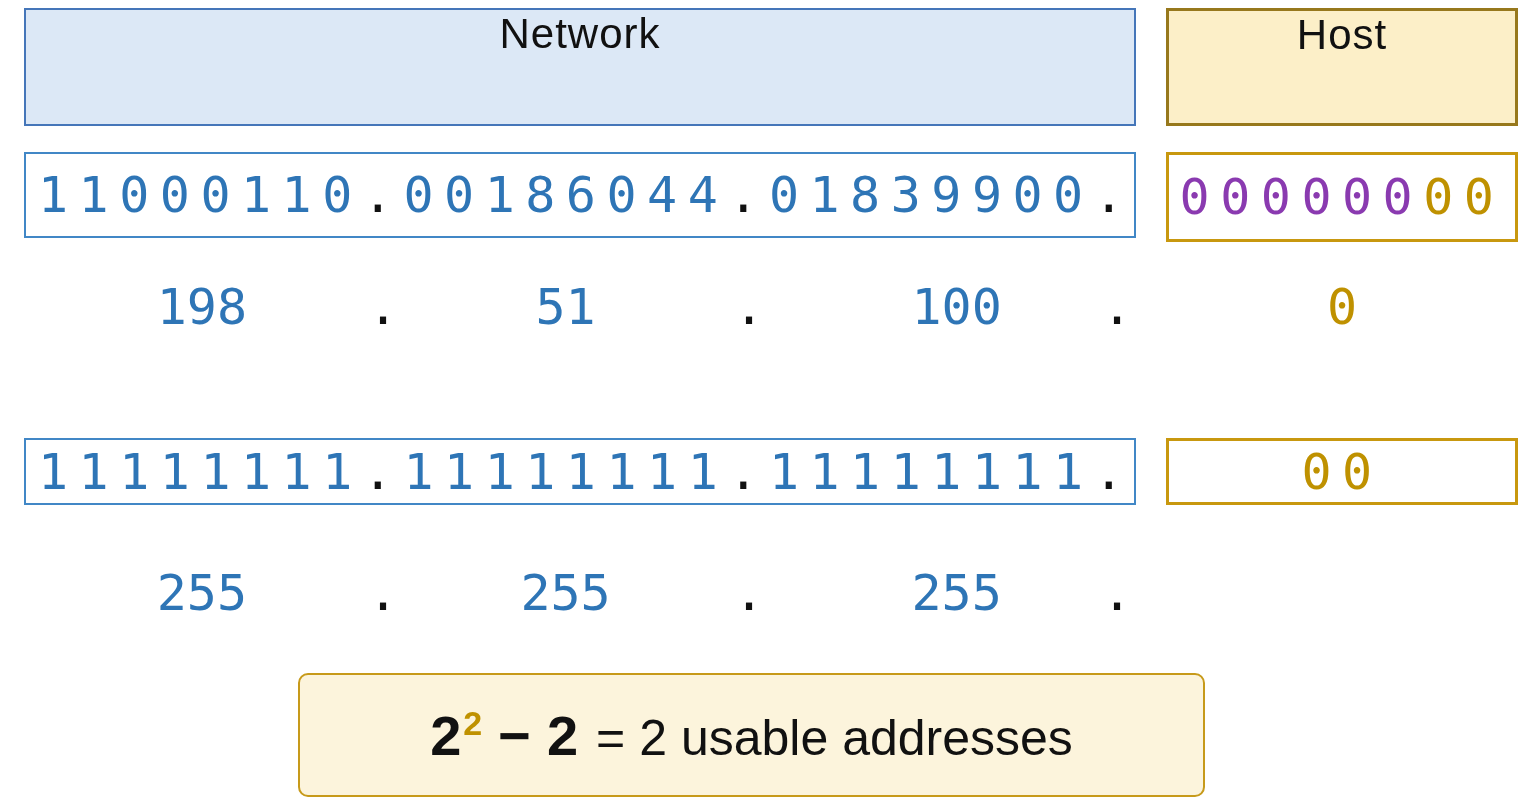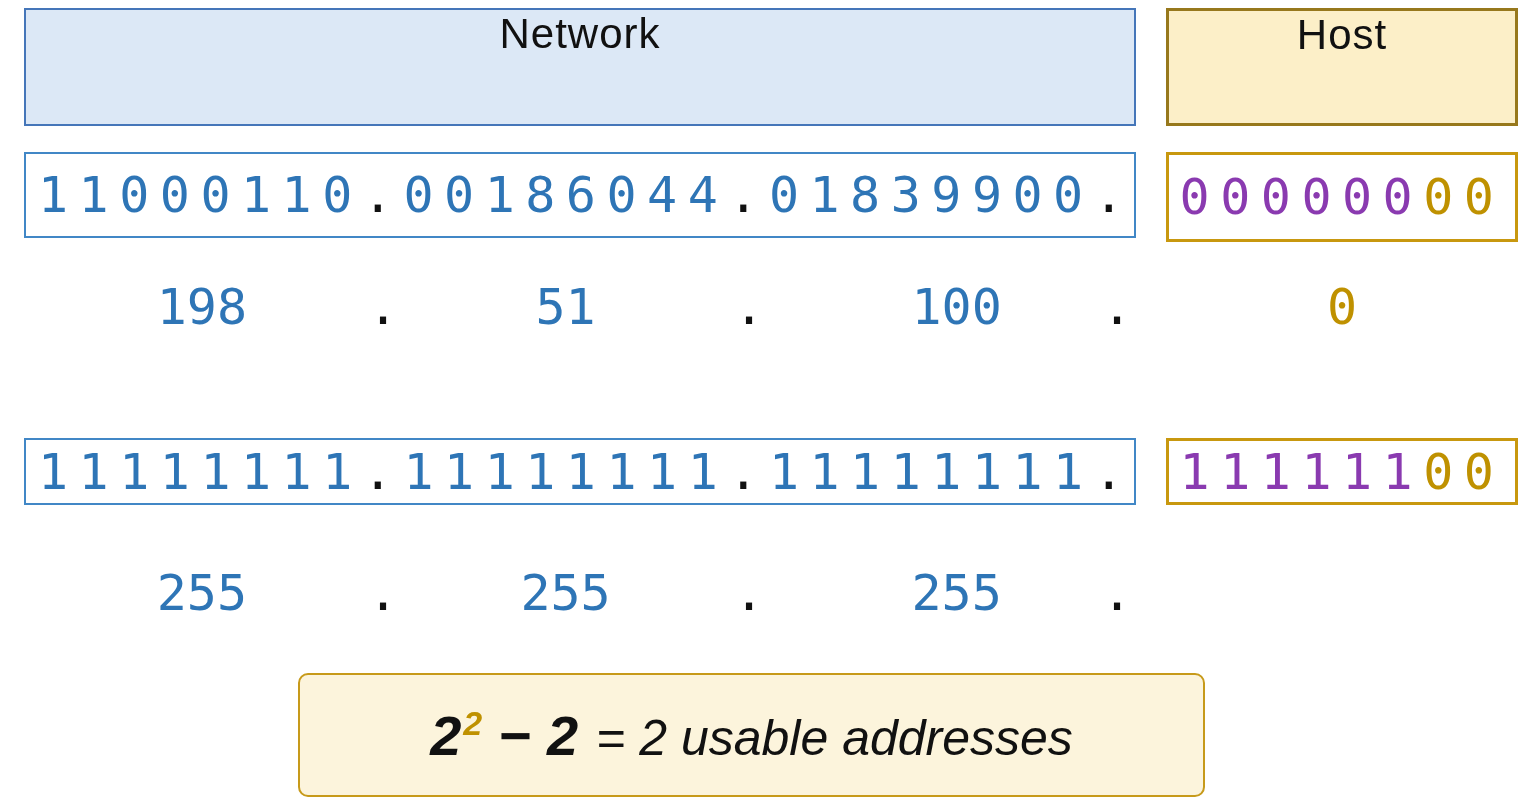--- a/index.html
+++ b/index.html
@@ -39,21 +39,21 @@
   .dec-net{position:absolute;left:24px;top:0;width:1112px;height:56px;}
   .dec-net span{position:absolute;transform:translateX(-50%);}
   .dec-host{position:absolute;left:1166px;top:0;width:352px;height:56px;text-align:center;}
   .p1{left:16%;} .p2{left:32.3%;} .p3{left:48.7%;}
   .p4{left:65.2%;} .p5{left:81.8%;margin-left:23px;} .p6{left:98.3%;}
 
   
   .formula{left:298px;top:673px;width:907px;height:124px;border-radius:10px;
            background:var(--formula-fill,#FCF4DC);
            border:2px solid var(--formula-border,#C79A1A);
-           display:flex;align-items:center;justify-content:center;color:#111;font-style:italic;}
+           display:flex;align-items:center;justify-content:center;color:#111;}
   .f-line{display:inline-block;white-space:nowrap;}
   .f-bold{font-weight:bold;font-size:56px;}
   .f-sup{font-weight:bold;font-size:34px;color:var(--host-text,#BF9100);
          position:relative;top:-20px;margin-left:2px;}
   .f-op{margin:0 16px;}
   .f-rest{font-size:50px;margin-left:18px;}
 </style>
 </head>
 <body>
 
@@ -95,21 +95,20 @@
 
   <div class="abs binbox bin-net row2">
       <span class="c-blue">11111111</span>
       <span class="c-dot">.</span>
       <span class="c-blue">11111111</span>
       <span class="c-dot">.</span>
       <span class="c-blue">11111111</span>
       <span class="c-dot">.</span>
     </div>
   <div class="abs binbox bin-host row2">
-      <span class="c-purple">111111</span>
       <span class="c-gold">00</span>
     </div>
 
   <div class="abs decrow dec2">
     <div class="dec-net">
       <span class="c-blue p1">255</span>
       <span class="c-dot p2">.</span>
       <span class="c-blue p3">255</span>
       <span class="c-dot p4">.</span>
       <span class="c-blue p5">255</span>

